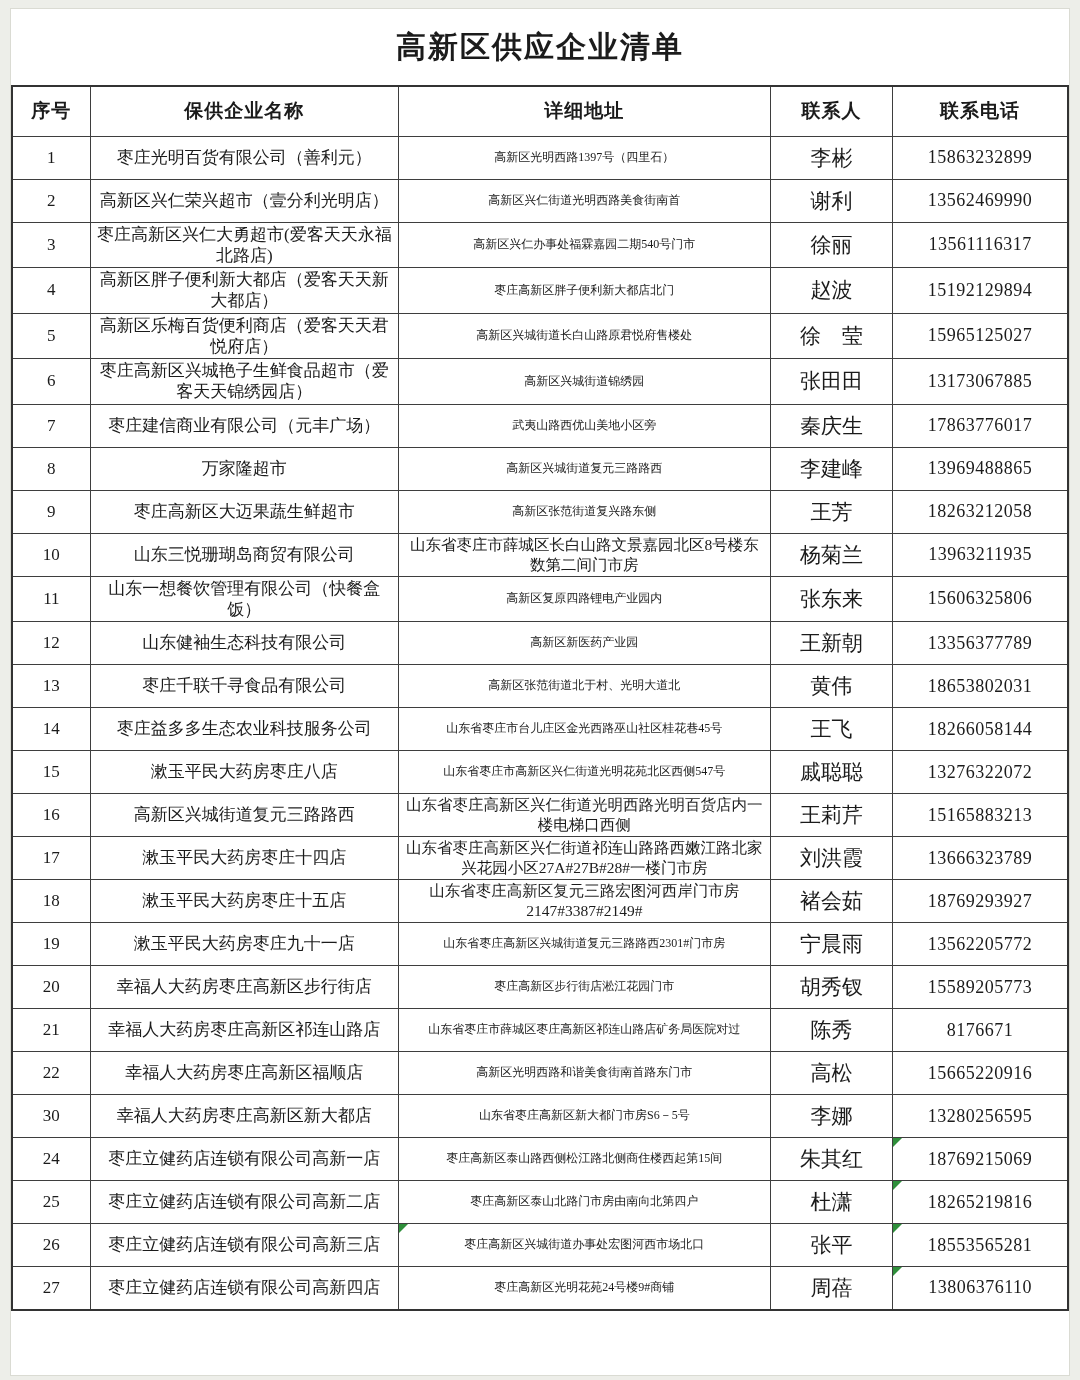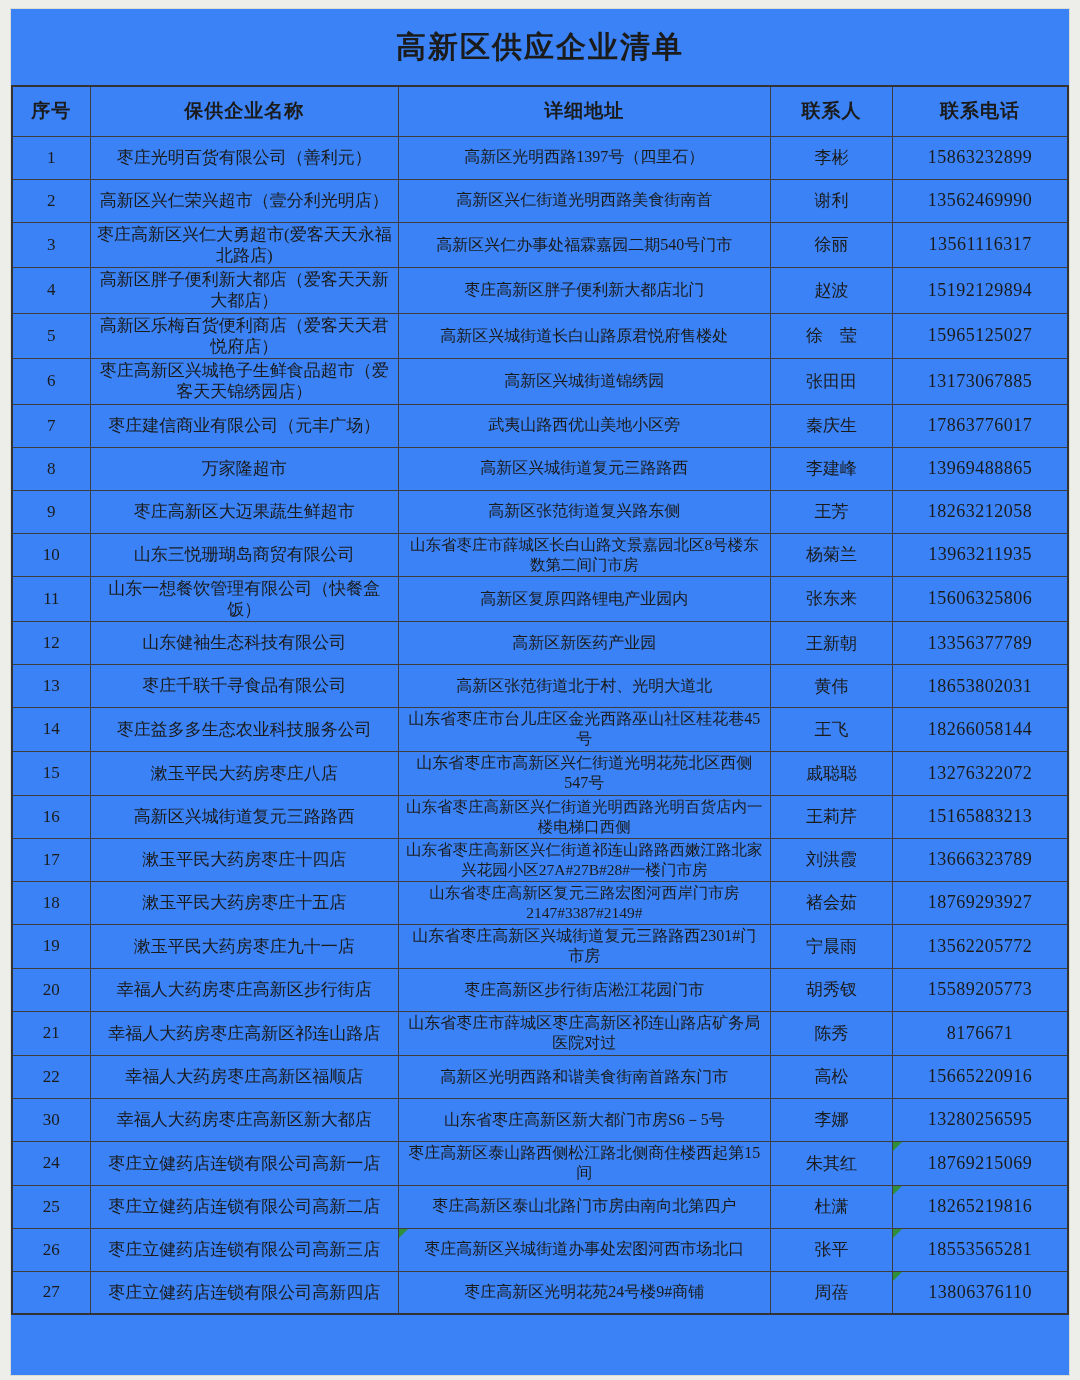--- a/index.html
+++ b/index.html
@@ -7,21 +7,21 @@
     width: 1080px; height: 1380px;
     background: #edeee9;
     font-family: "Liberation Serif", "DejaVu Serif", serif;
     color: #1b1b1b;
     overflow: hidden;
   }
   .sheet {
     position: absolute;
     left: 10px; top: 8px;
     width: 1060px; height: 1368px;
-    background: #3b82f6;
+    background: #ffffff;
     border: 1px solid #dadbd3;
     box-sizing: border-box;
   }
   .title-block {
     height: 76px;
     display: flex; align-items: center; justify-content: center;
   }
   .title {
     font-size: 30px;
     font-weight: bold;
@@ -45,23 +45,23 @@
   thead th {
     height: 50px;
     font-family: Liberation Sans, sans-serif;
     font-weight: bold;
     font-size: 19px;
     letter-spacing: 1px;
   }
   tbody td { height: 43px; }
   .c-no      { font-size: 17px; }
   .c-name    { font-size: 17px; line-height: 1.25; margin-left: 24px; }
-  .c-addr    { font-size: 16px; line-height: 1.28; }
+  .c-addr    { font-size: 12px; line-height: 1.28; }
   .c-addr.long { font-size: 15.5px; margin-left: 16px; }
-  .c-contact { font-size: 17px; }
+  .c-contact { font-size: 21px; }
   .c-phone   { font-size: 18px; letter-spacing: 0.5px; }
   .flag {
     position: absolute;
     top: 0; left: 0;
     width: 0; height: 0;
     border-top: 9px solid var(--flag-green, #2f8f3b);
     border-right: 9px solid transparent;
   }
 </style>
 </head>

